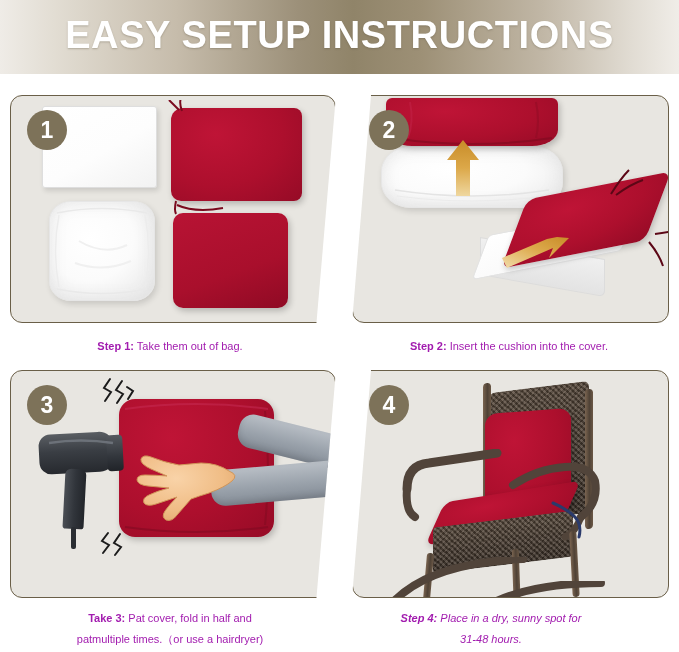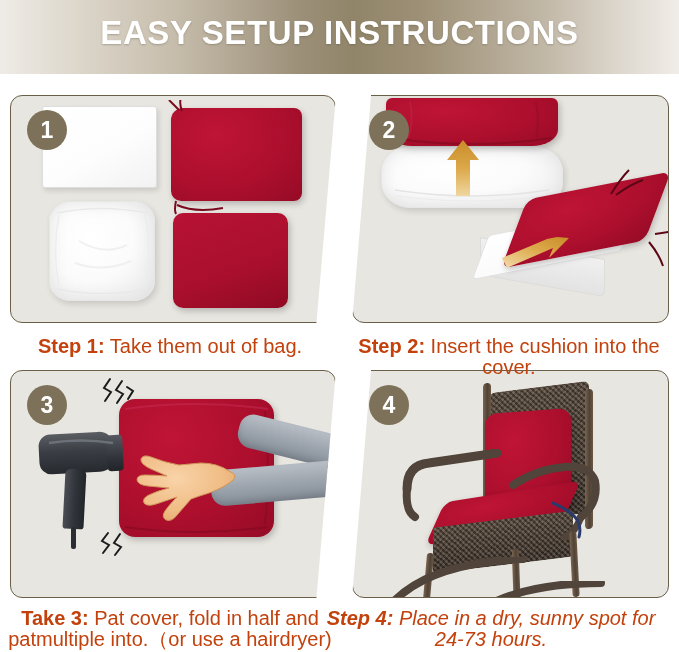--- a/index.html
+++ b/index.html
@@ -28,21 +28,21 @@
         #c1b7a6 80%,
         #e1dcd3 93%,
         #f0ede8 100%);
   }
   .header-title {
     position: absolute;
     left: 0; top: 14px;
     width: 679px;
     text-align: center;
     font-family: "Liberation Sans", sans-serif;
-    font-size: 33px;
+    font-size: 38px;
     font-weight: bold;
     letter-spacing: 0.6px;
     color: #ffffff;
     text-shadow: 0 1px 2px rgba(90,80,60,0.35);
     white-space: nowrap;
   }
 
   
   .panel {
     position: absolute;
@@ -76,22 +76,22 @@
     justify-content: center;
     z-index: 9;
   }
 
   .stage { position: absolute; inset: 0; }
 
   
   .caption {
     position: absolute;
     font-family: "Liberation Sans", sans-serif;
-    font-size: 20px;
-    color: #c2410c;
+    font-size: 11px;
+    color: #a21caf;
     text-align: center;
     line-height: 21px;
   }
   .caption b { font-weight: bold; }
   .cap-1 { left: 0;   top: 336px; width: 340px; }
   .cap-2 { left: 339px; top: 336px; width: 340px; text-align: center; }
   .cap-3 { left: 0;   top: 608px; width: 340px; }
   .cap-4 { left: 321px; top: 608px; width: 340px; font-style: italic; }
 
   
@@ -356,18 +356,18 @@
 </div>
 
 <div class="caption cap-1">
   <b>Step 1:</b><span> Take them out of bag.</span>
 </div>
 <div class="caption cap-2">
   <b>Step 2:</b><span> Insert the cushion into the cover.</span>
 </div>
 <div class="caption cap-3">
   <b>Take 3:</b><span> Pat cover, fold in half and</span><br>
-  <span>patmultiple into.（or use a hairdryer)</span>
+  <span>patmultiple times.（or use a hairdryer)</span>
 </div>
 <div class="caption cap-4">
   <b>Step 4:</b><span> Place in a dry, sunny spot for</span><br>
-  <span>24-73 hours.</span>
+  <span>31-48 hours.</span>
 </div>
 
 </body></html>

